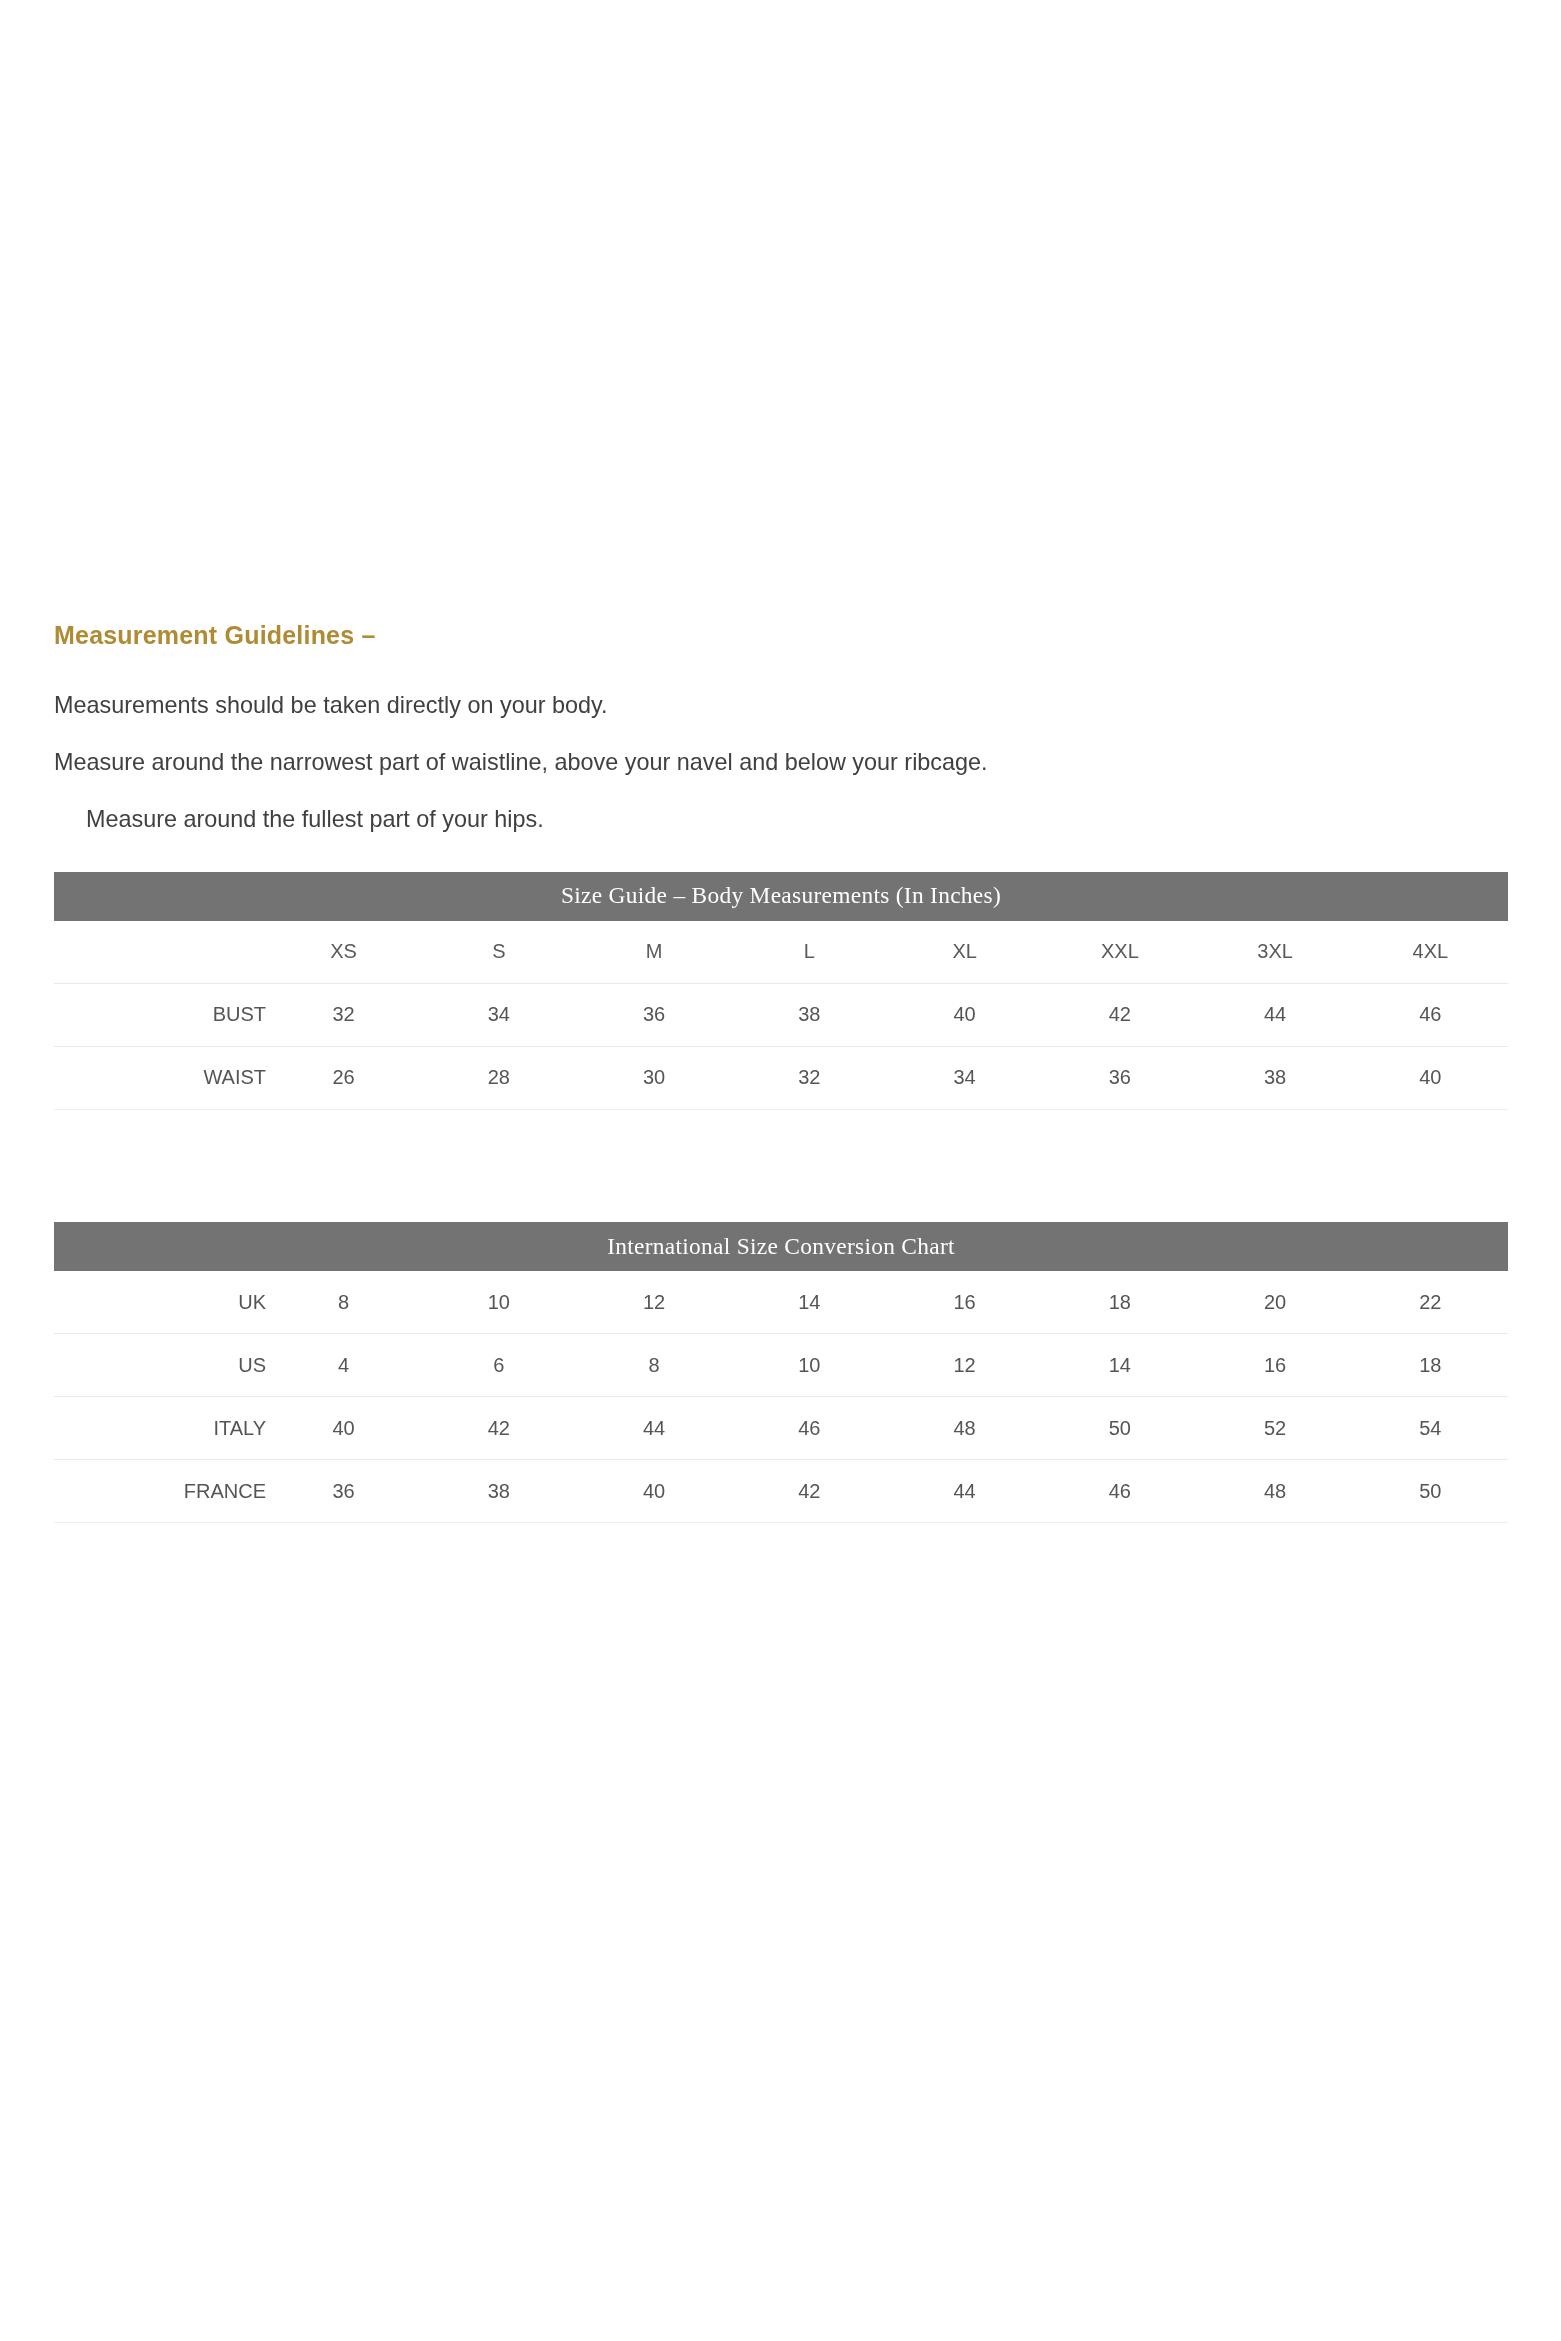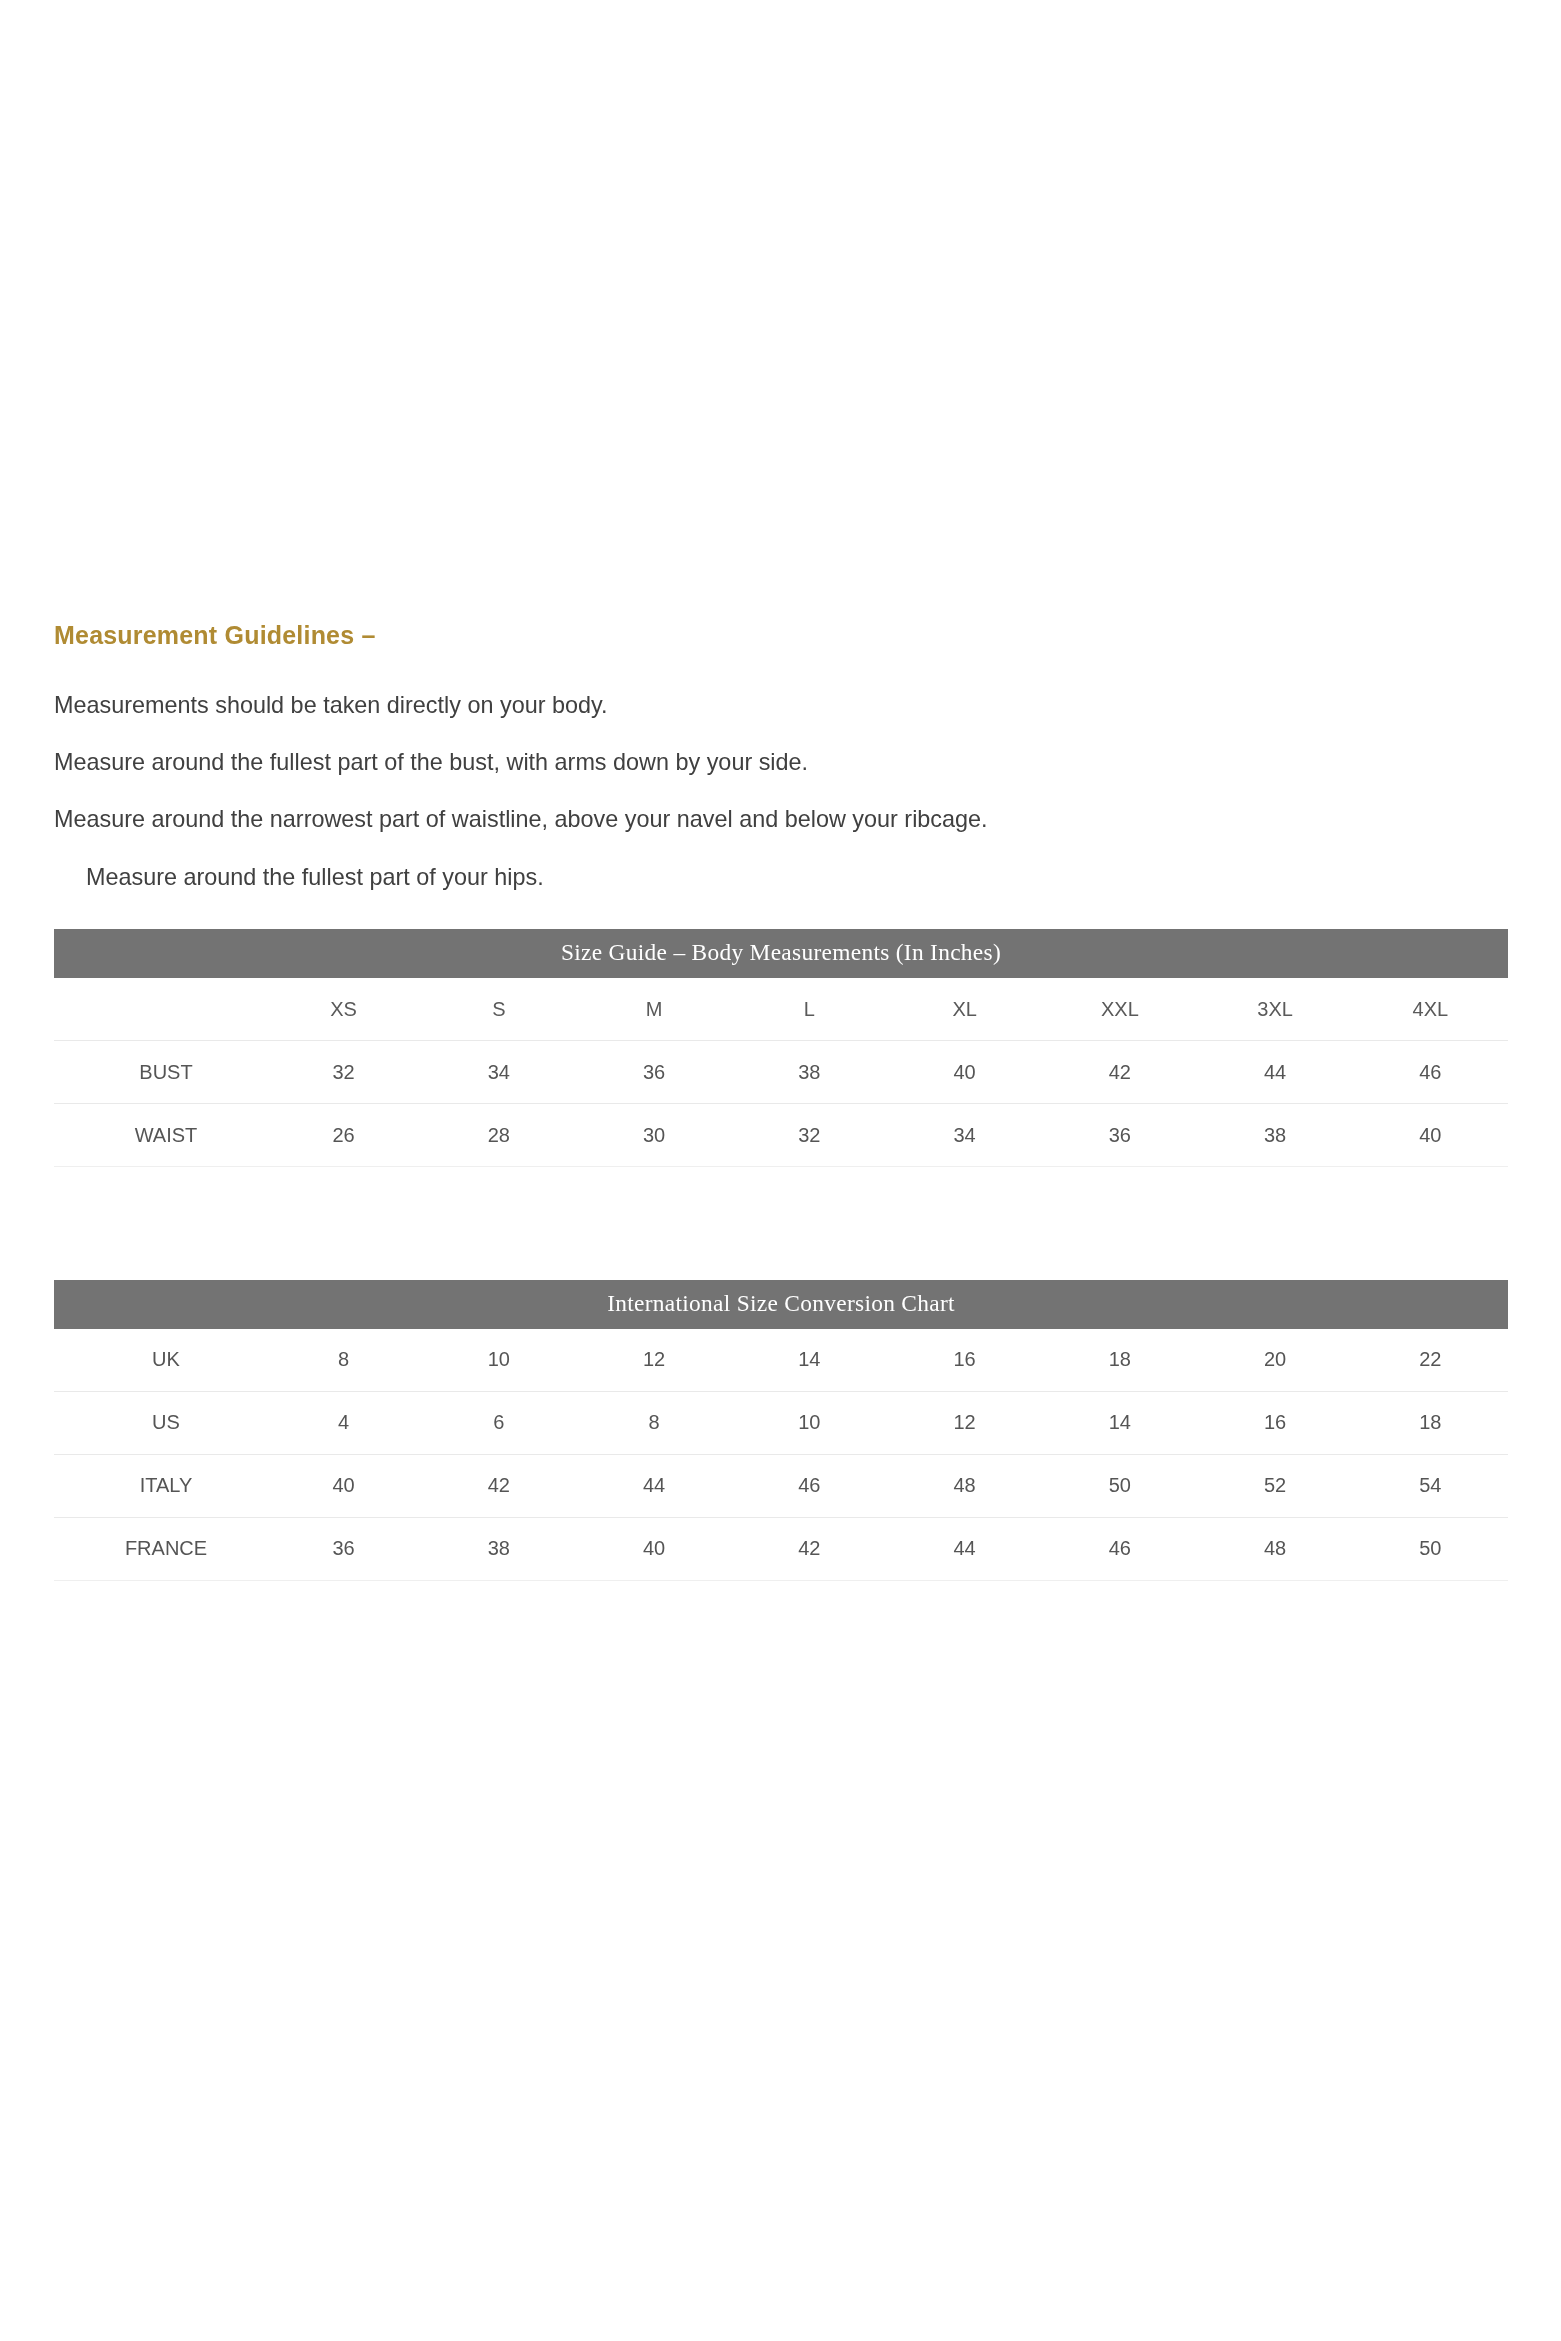--- a/index.html
+++ b/index.html
@@ -91,21 +91,21 @@
     font-weight: 400;
     color: #5a5a5a;
   }
 
   table.size-table tr:last-child td {
     border-bottom: 0.9px solid #efefef;
   }
 
   .col-label {
     width: 200px;
-    text-align: center;
+    text-align: right;
     padding-left: 12px !important;
     color: #555555;
   }
 
   .col-val {
     text-align: center;
   }
 
   .spacer-gap {
     height: 83px;
@@ -114,21 +114,20 @@
 </head>
 <body>
 
 <div class="page">
   <div class="content">
 
     <h2 class="section-heading">Measurement Guidelines –</h2>
 
     <div class="guidelines">
       <p class="guideline-line">Measurements should be taken directly on your body.</p>
-      <p class="guideline-line">Measure around the fullest part of the bust, with arms down by your side.</p>
       <p class="guideline-line">Measure around the narrowest part of waistline, above your navel and below your ribcage.</p>
       <p class="guideline-line">Measure around the fullest part of your hips.</p>
     </div>
 
     <div class="table-block">
       <div class="table-title">Size Guide – Body Measurements (In Inches)</div>
       <table class="size-table">
         <tbody>
           <tr class="header-row">
             <th class="col-label"></th>

